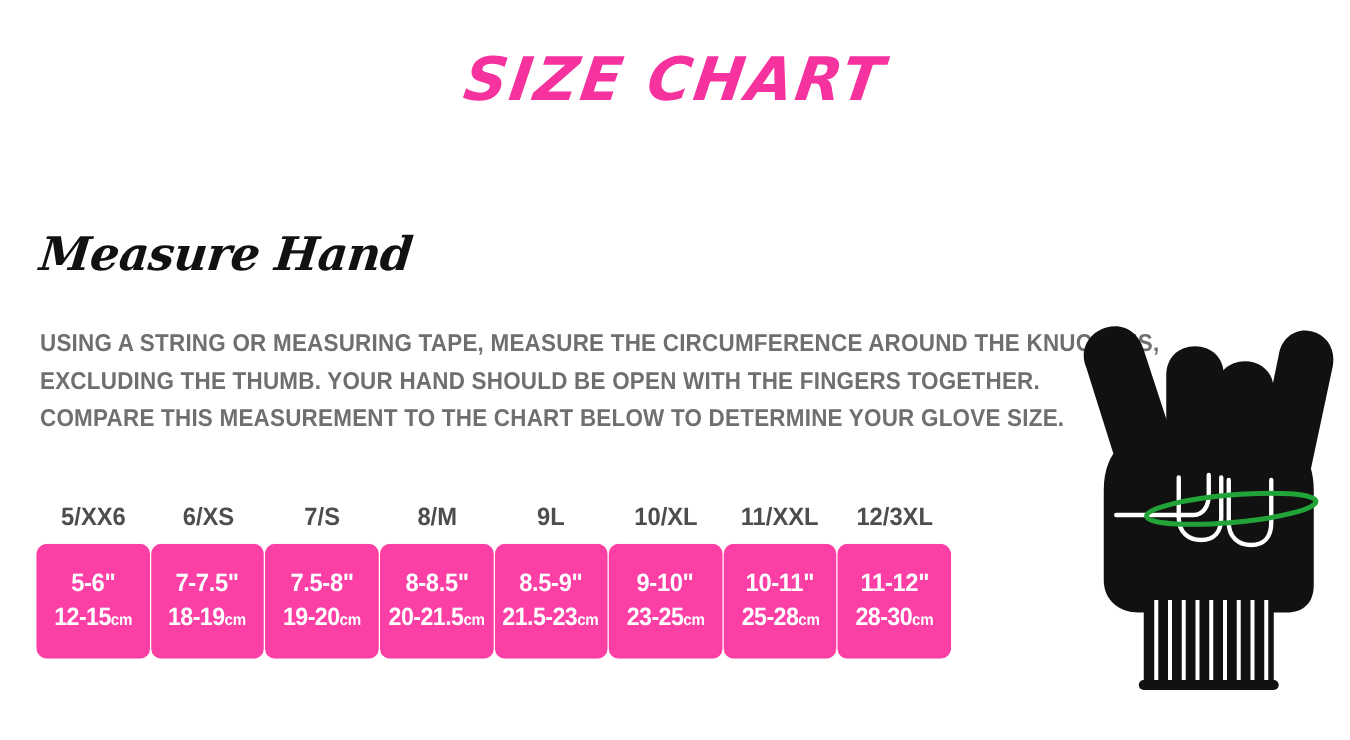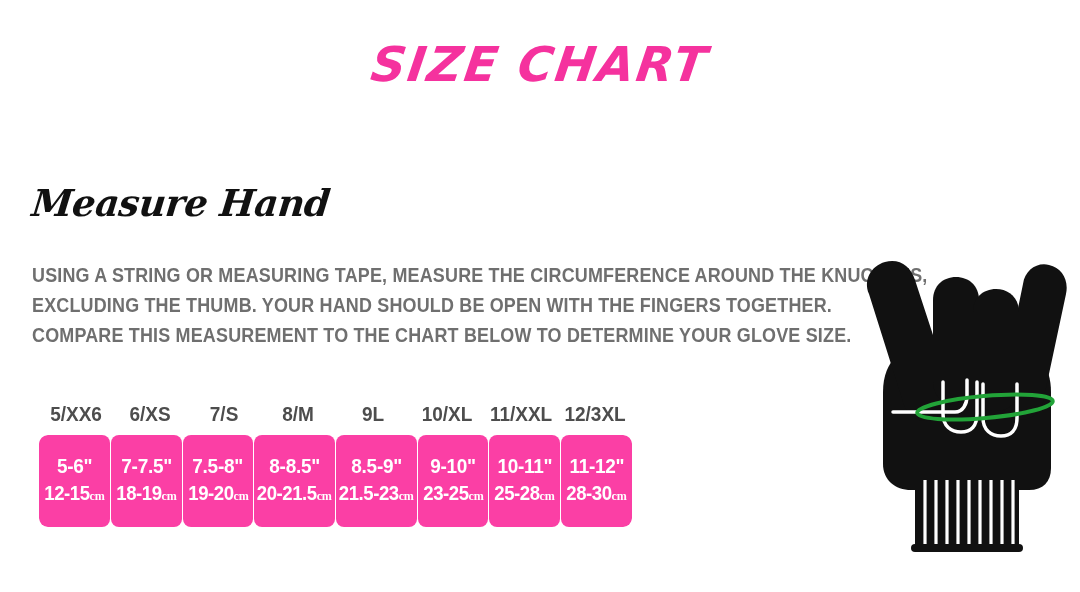--- a/index.html
+++ b/index.html
@@ -62,23 +62,23 @@
     text-transform: uppercase;
     letter-spacing: 0.2px;
     transform: scaleX(0.92);
     transform-origin: left top;
   }
   .body-copy .line { display: block; white-space: nowrap; }
 
   
   .table {
     position: absolute;
-    left: 39px;
+    left: 29px;
     top: 403px;
-    width: 593px;
+    width: 732px;
   }
   .head-row {
     display: flex;
     width: 100%;
   }
   .head-cell {
     flex: 1 1 0;
     text-align: center;
     color: #4d4d4d;
     font-family: "Liberation Sans", sans-serif;
@@ -122,21 +122,20 @@
     font-size: 20px;
     font-weight: 700;
     line-height: 27px;
     letter-spacing: -0.5px;
     transform: scaleX(0.93);
     white-space: nowrap;
   }
   .cell .cm .unit {
     font-size: 13px;
     letter-spacing: -0.2px;
-    font-family: Liberation Serif, serif;
   }
 
   
   .glove {
     position: absolute;
     left: 855px;
     top: 232px;
     width: 225px;
     height: 330px;
   }

